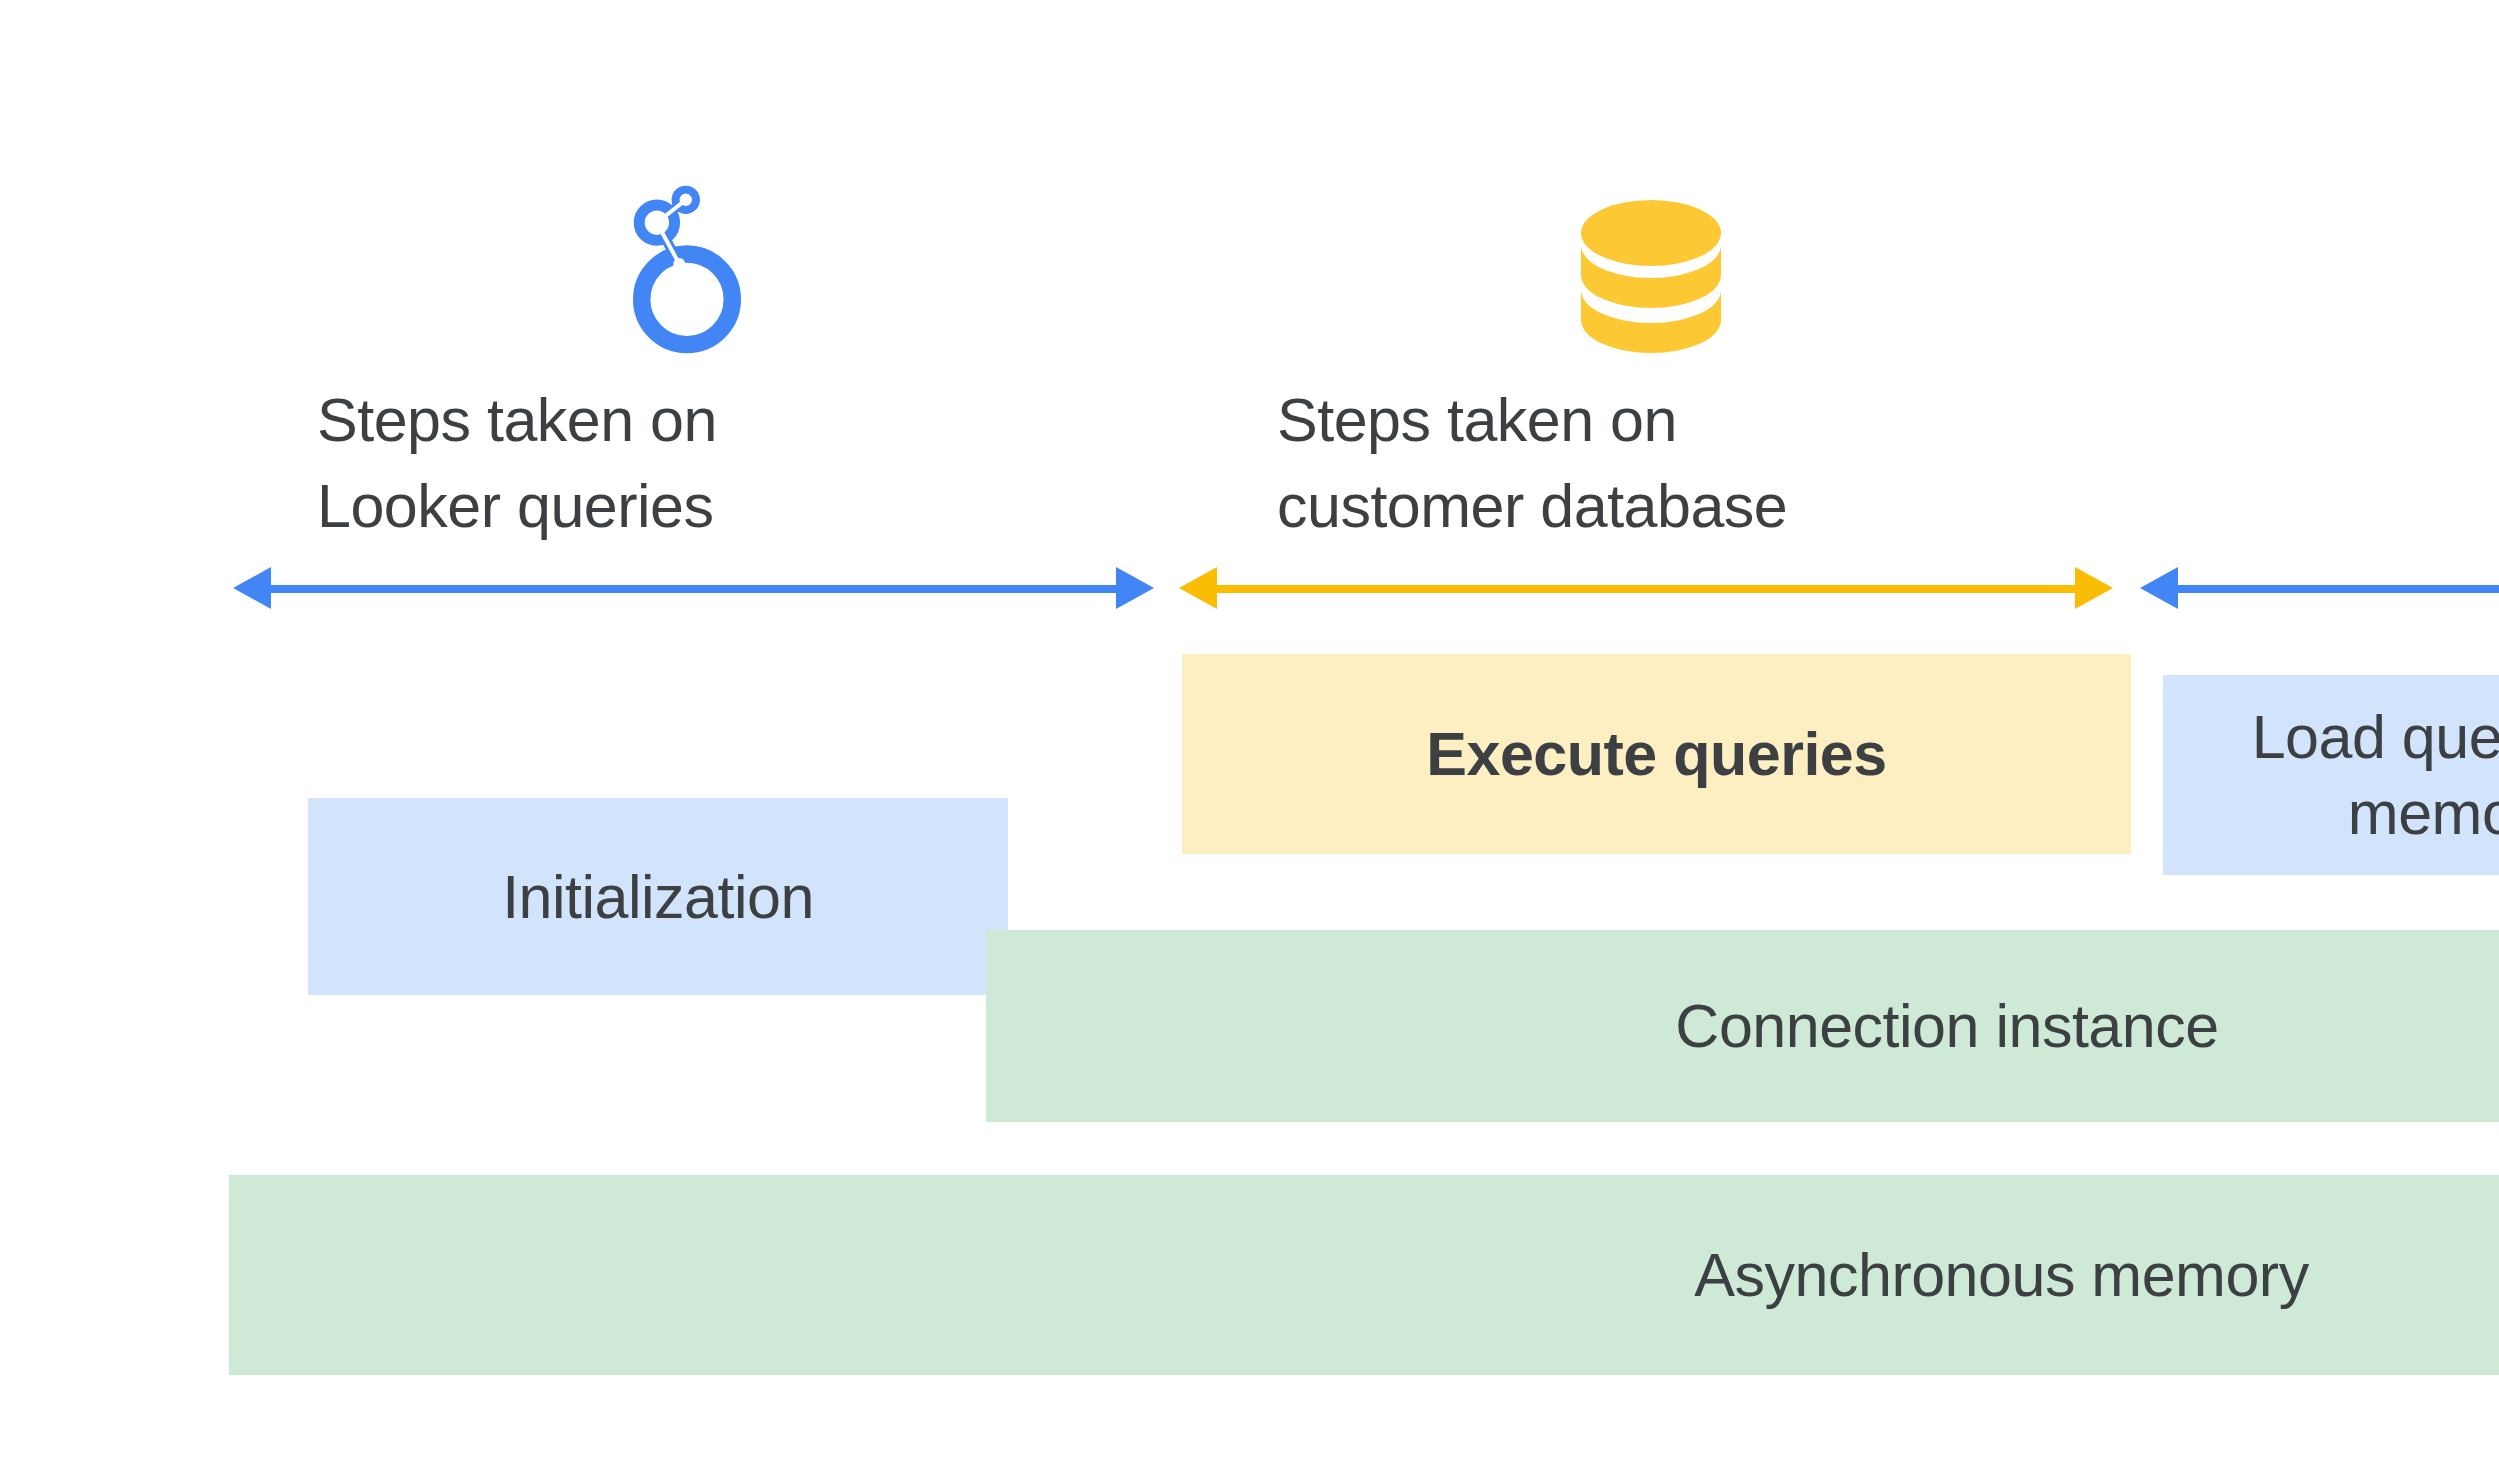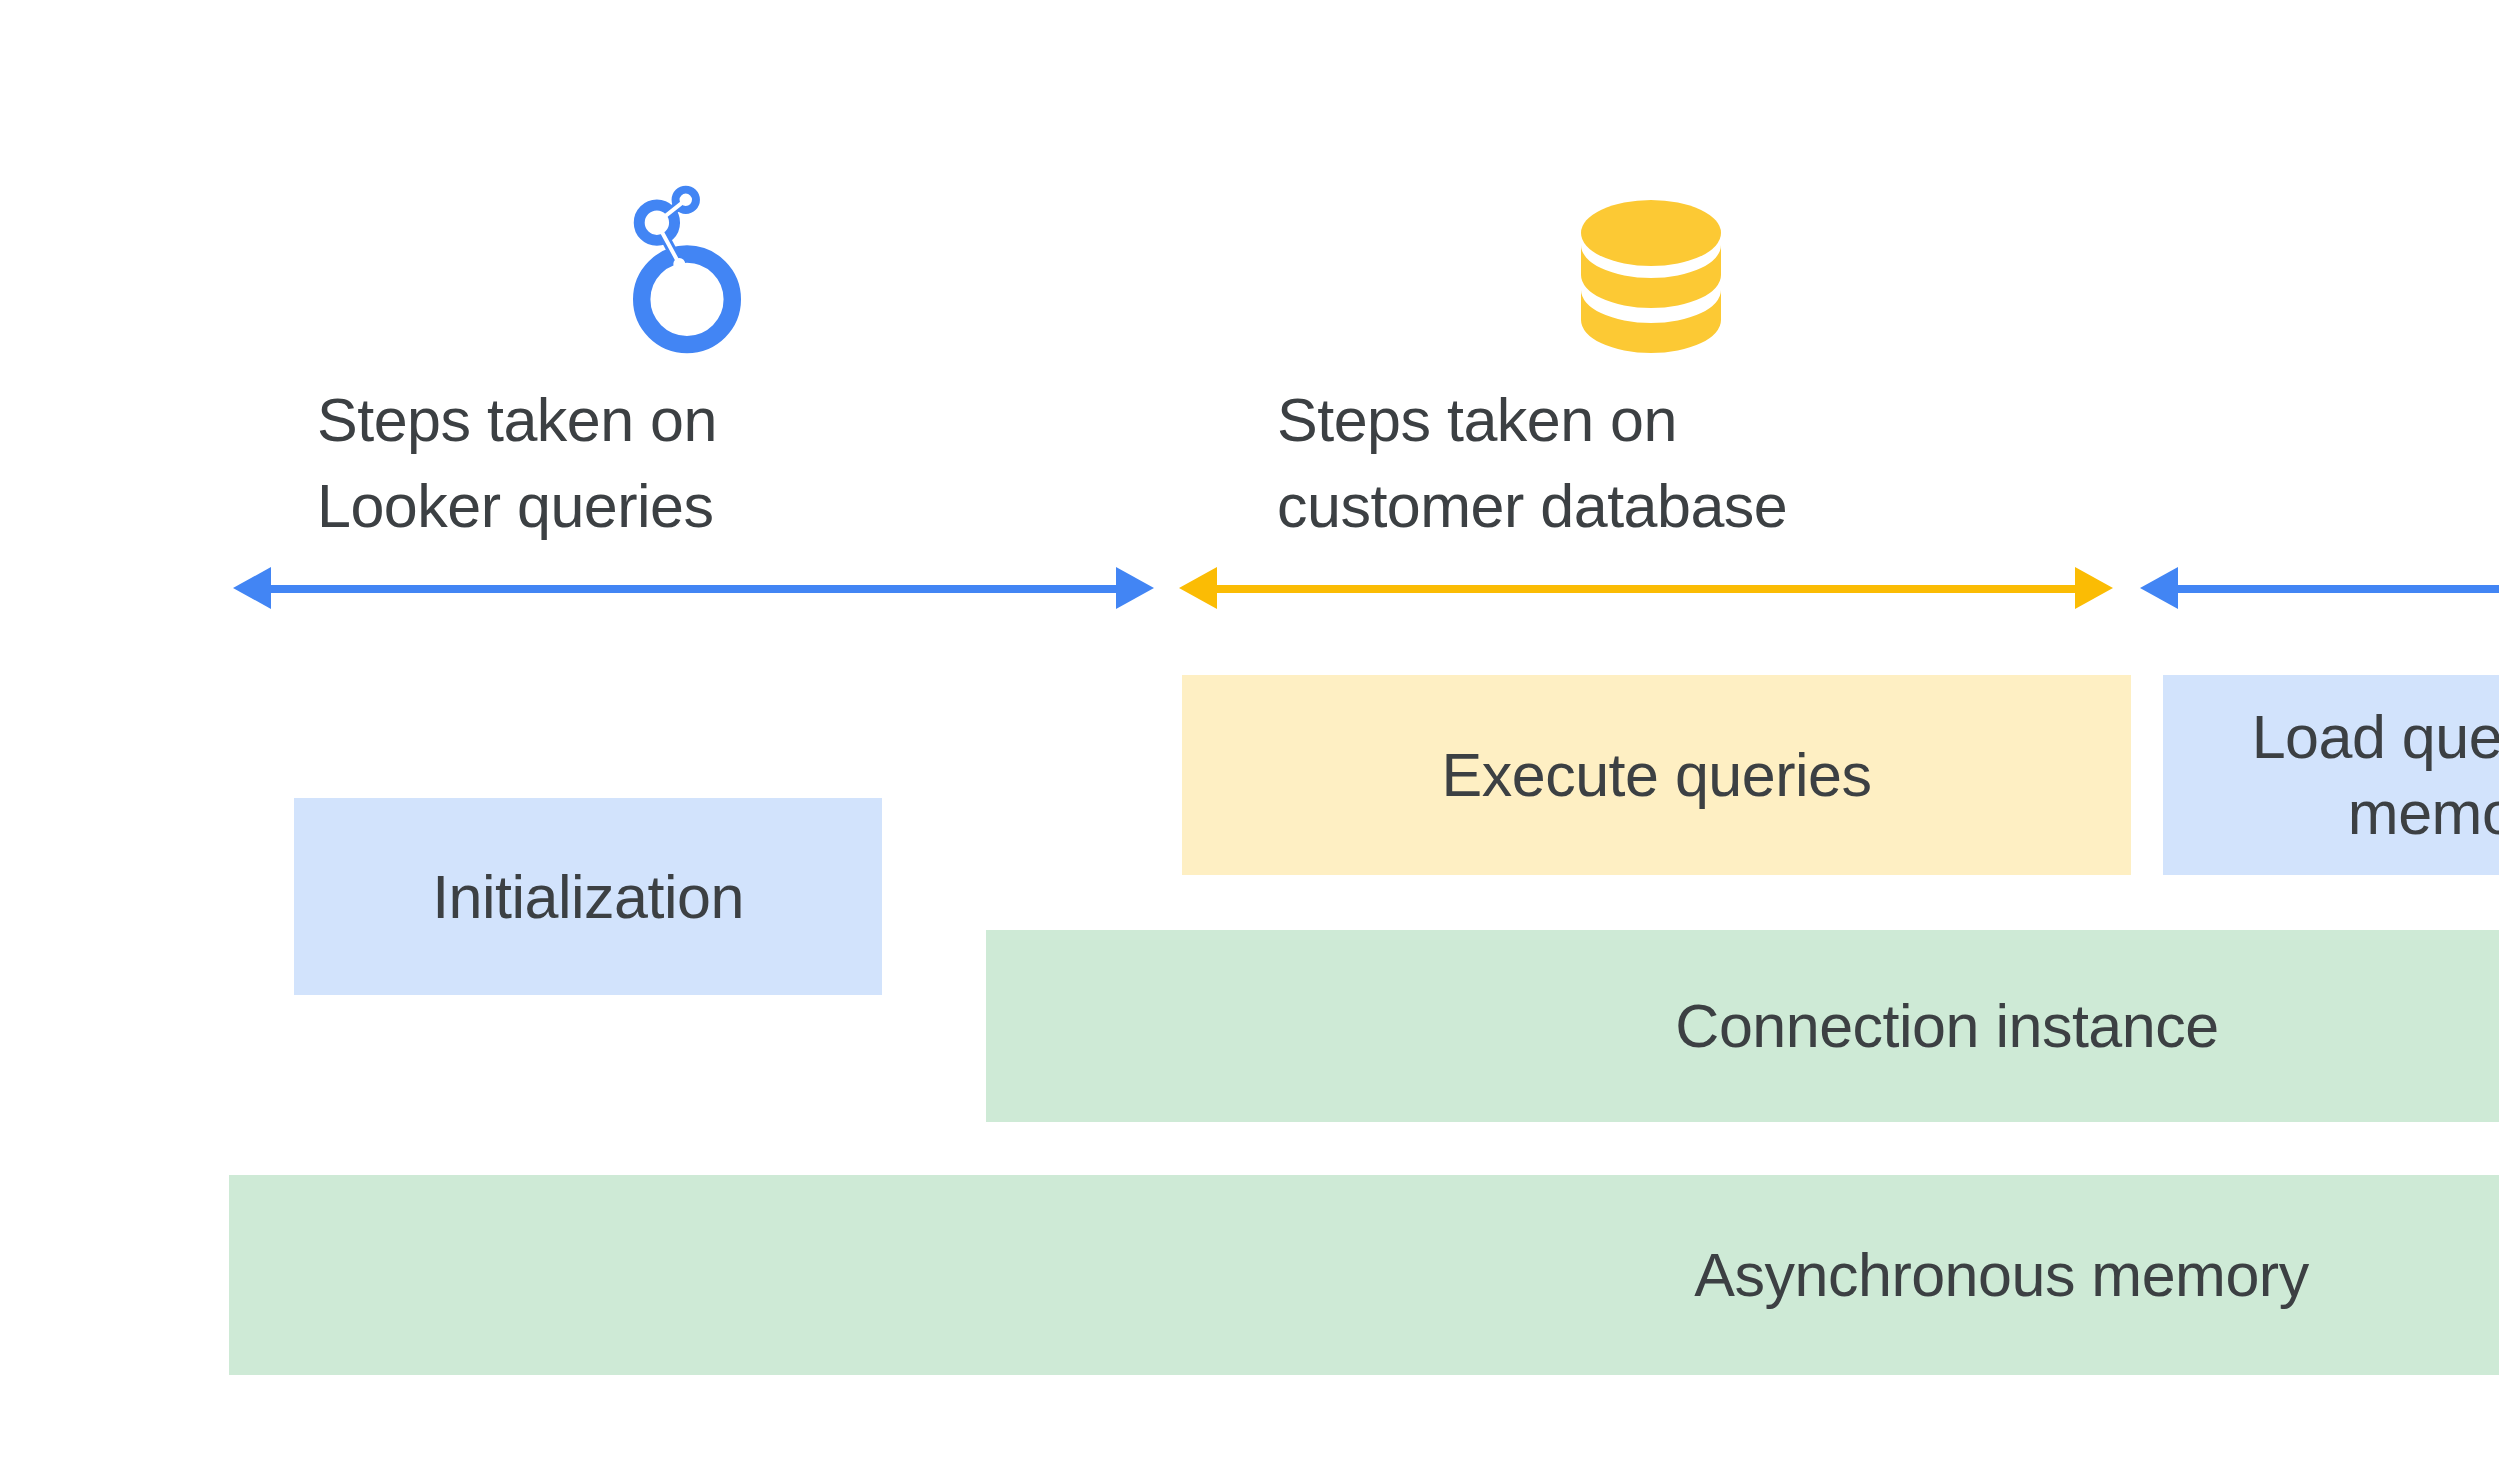--- a/index.html
+++ b/index.html
@@ -104,29 +104,29 @@
     <div class="line"></div>
     <div class="head right"></div>
   </div>
 
   <div class="dbl-arrow arrow-blue" style="left:2140px; top:567px; width:1618px;">
     <div class="head left"></div>
     <div class="line"></div>
 
   </div>
 
-  <div class="box box-yellow" style="left:1182px; top:675px; width:949px; height:200px;">
+  <div class="box box-yellow" style="left:1182px; top:654px; width:949px; height:200px;font-weight:bold;">
     <span>Execute queries</span>
   </div>
 
   <div class="box box-blue" style="left:2163px; top:675px; width:587px; height:200px;">
     <span style="max-width:525px;">Load queries in memory</span>
   </div>
 
-  <div class="box box-blue" style="left:294px; top:798px; width:588px; height:197px;">
+  <div class="box box-blue" style="left:308px; top:798px; width:700px; height:197px;">
     <span>Initialization</span>
   </div>
 
   <div class="box box-green" style="left:986px; top:930px; width:1922px; height:192px;">
     <span>Connection instance</span>
   </div>
 
   <div class="box box-green" style="left:229px; top:1175px; width:3545px; height:200px;">
     <span>Asynchronous memory</span>
   </div>

